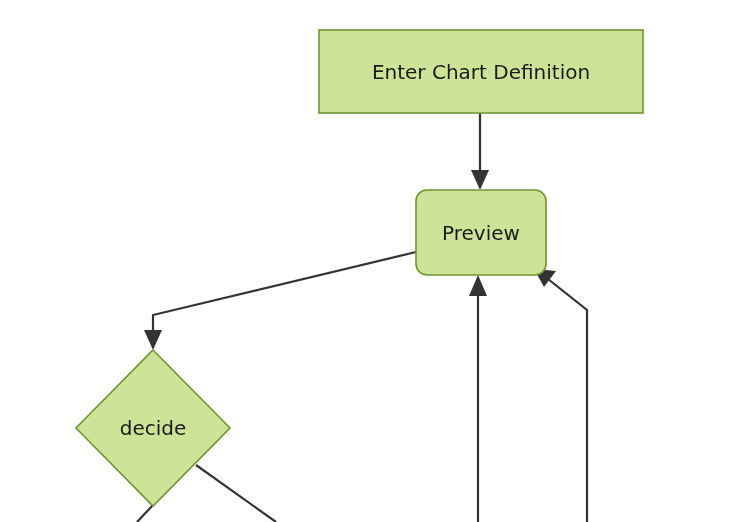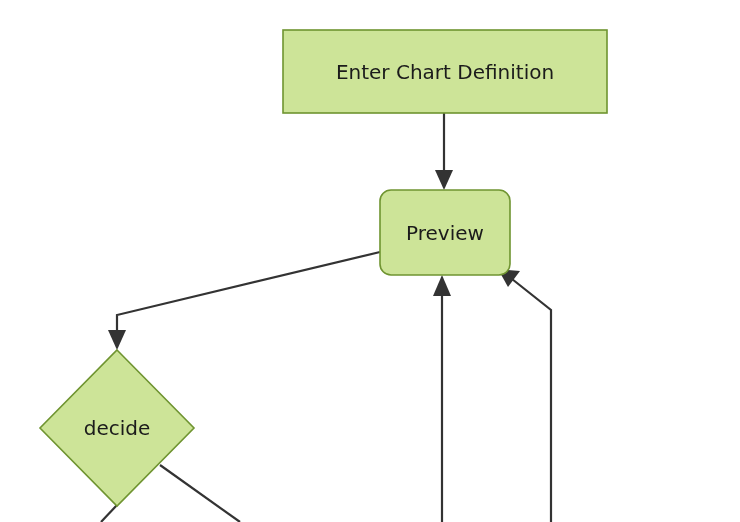--- a/index.html
+++ b/index.html
@@ -11,20 +11,21 @@
     width: 740px;
     height: 522px;
     overflow: hidden;
     font-family: "DejaVu Sans", sans-serif;
   }
   #diagram-root {
     position: relative;
     width: 628px;
     height: 522px;
     background: #ffffff;
+    margin-left: 36px;
   }
   svg.flowchart {
     display: block;
     width: 740px;
     height: 522px;
   }
   .node-shape {
     stroke-width: 1.6px;
   }
   .node-label {

